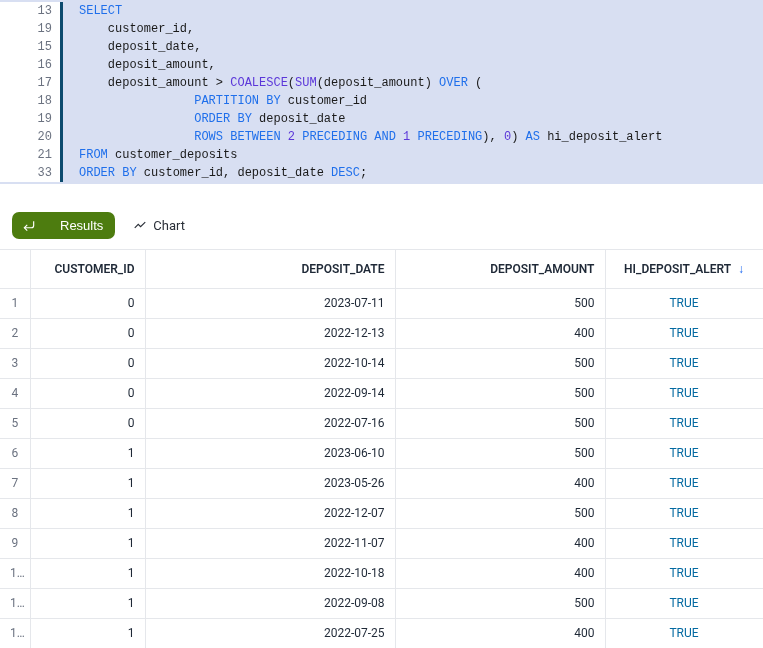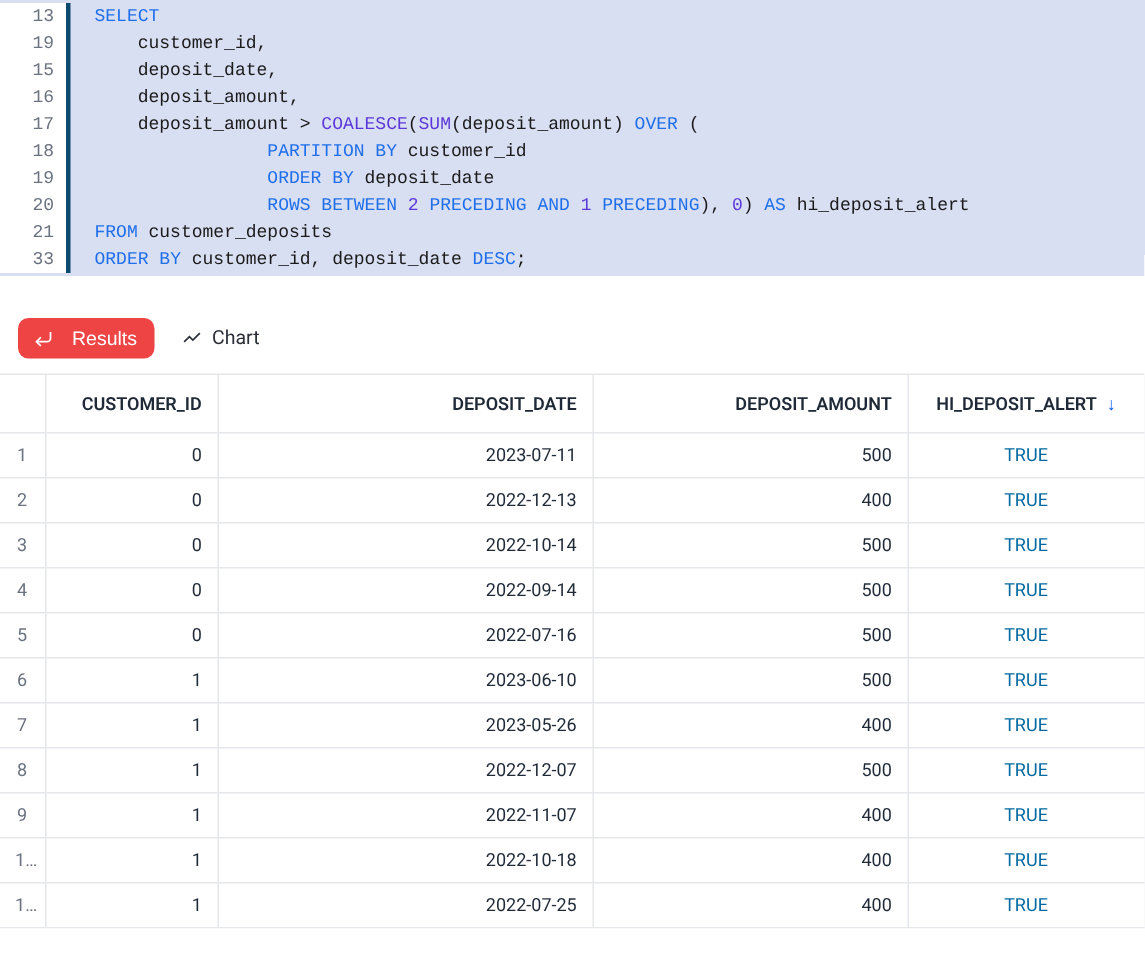--- a/index.html
+++ b/index.html
@@ -14,21 +14,21 @@
   
   .code-area {
     background: #d8dff2;
     display: flex;
     font-family: "SFMono-Regular", Consolas, "Liberation Mono", Menlo, monospace;
     font-size: 12px;
     line-height: 1.5;
     padding: 2px 0;
   }
   .gutter {
-    width: 44px;
+    width: 60px;
     text-align: right;
     color: #6b7280;
     background: #fff;
     padding-right: 8px;
     user-select: none;
     flex-shrink: 0;
   }
   .gutter div { height: 18px; }
   .code-lines {
     flex: 1;
@@ -46,30 +46,30 @@
   
   .toolbar {
     display: flex;
     align-items: center;
     gap: 18px;
     padding: 10px 12px 10px 12px;
     border-bottom: 1px solid #e5e7eb;
     margin-top: 18px;
   }
   .results-btn {
-    background: #ef4444;
+    background: #4d7c0f;
     color: #fff;
     border: none;
     border-radius: 7px;
     padding: 6px 12px 6px 10px;
     font-size: 13px;
     font-weight: 500;
     display: inline-flex;
     align-items: center;
-    gap: 12px;
+    gap: 24px;
     cursor: pointer;
   }
   .results-btn svg { width: 14px; height: 14px; stroke: #fff; fill: none; stroke-width: 2; }
   .chart-tab {
     display: inline-flex;
     align-items: flex-start;
     gap: 6px;
     color: #2a2f38;
     font-size: 13px;
     cursor: pointer;
@@ -241,20 +241,27 @@
         <td class="text-cell">TRUE</td>
       </tr>
       <tr>
         <td class="rownum">10</td>
         <td class="num-cell">1</td>
         <td class="num-cell">2022-10-18</td>
         <td class="num-cell">400</td>
         <td class="text-cell">TRUE</td>
       </tr>
       <tr>
+        <td class="rownum">11</td>
+        <td class="num-cell">1</td>
+        <td class="num-cell">2022-09-08</td>
+        <td class="num-cell">500</td>
+        <td class="text-cell">TRUE</td>
+      </tr>
+      <tr>
         <td class="rownum">12</td>
         <td class="num-cell">1</td>
         <td class="num-cell">2022-07-25</td>
         <td class="num-cell">400</td>
         <td class="text-cell">TRUE</td>
       </tr>
     </tbody>
 </table>
 
 </body></html>

